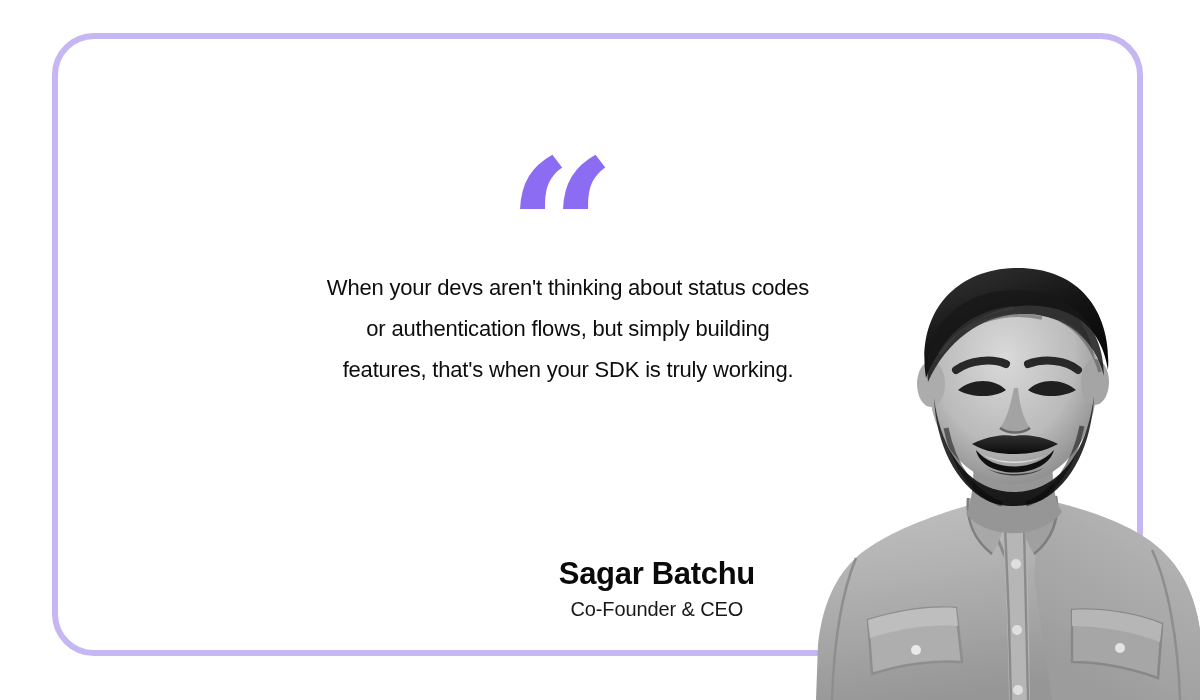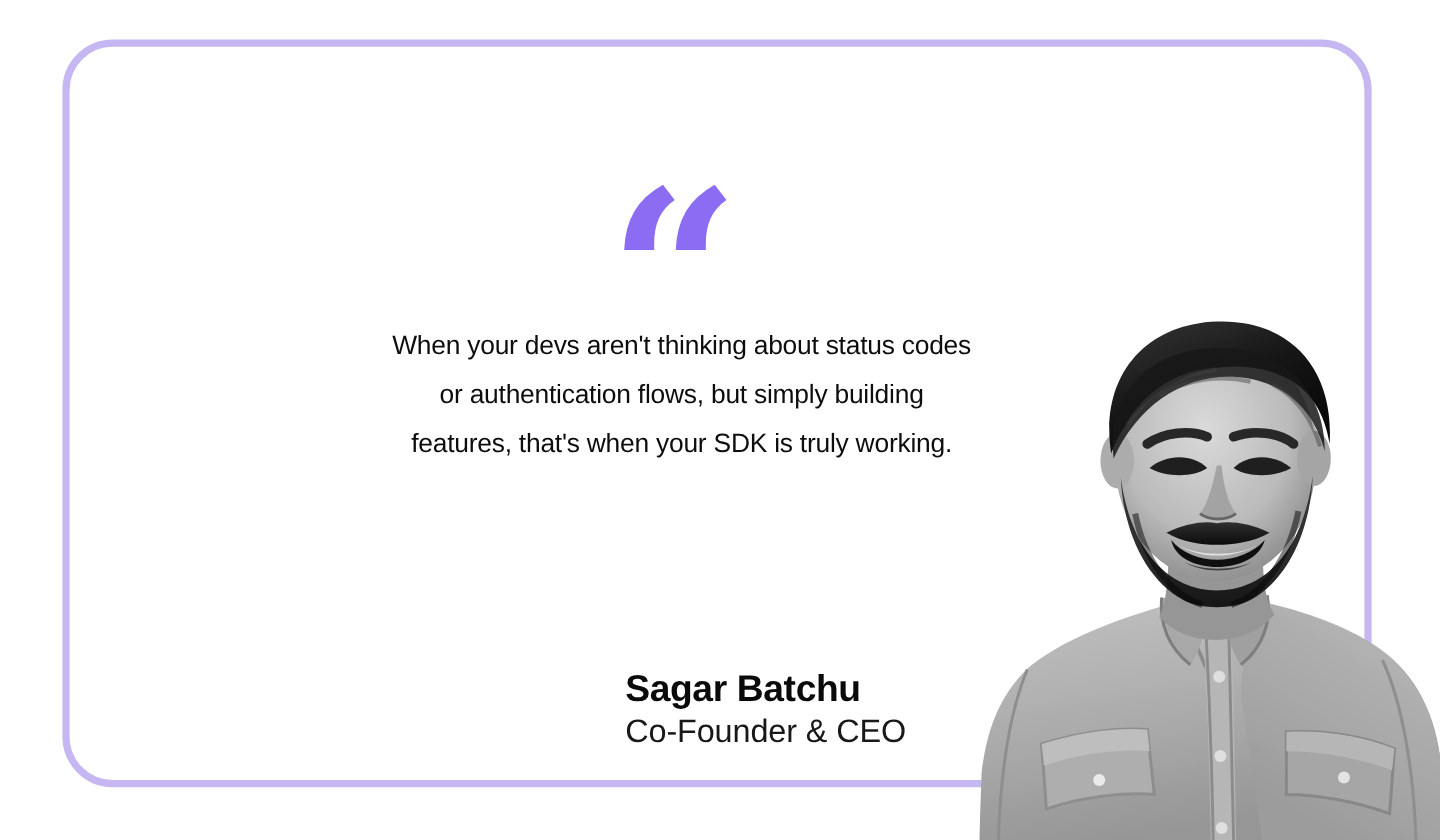--- a/index.html
+++ b/index.html
@@ -51,34 +51,34 @@
     font-weight:400;
     color:#0d0d0d;
     letter-spacing:-0.2px;
     white-space:pre-line;
   }
 
   
   #attribution {
     position:absolute;
     right:382px; top:516px;
-    text-align:left;
+    text-align:center;
     color:#111111;
   }
   #author-name {
     font-family:"Liberation Sans", sans-serif;
     font-size:31px;
     line-height:38px;
     font-weight:700;
     letter-spacing:-0.3px;
     color:#0a0a0a;
   }
   #author-role, #author-company {
     font-family:"Liberation Sans", sans-serif;
-    font-size:27px;
+    font-size:20px;
     line-height:33px;
     font-weight:400;
     letter-spacing:-0.1px;
     color:#181818;
   }
 
   
   #portrait {
     position:absolute;
     left:816px; top:258px;

